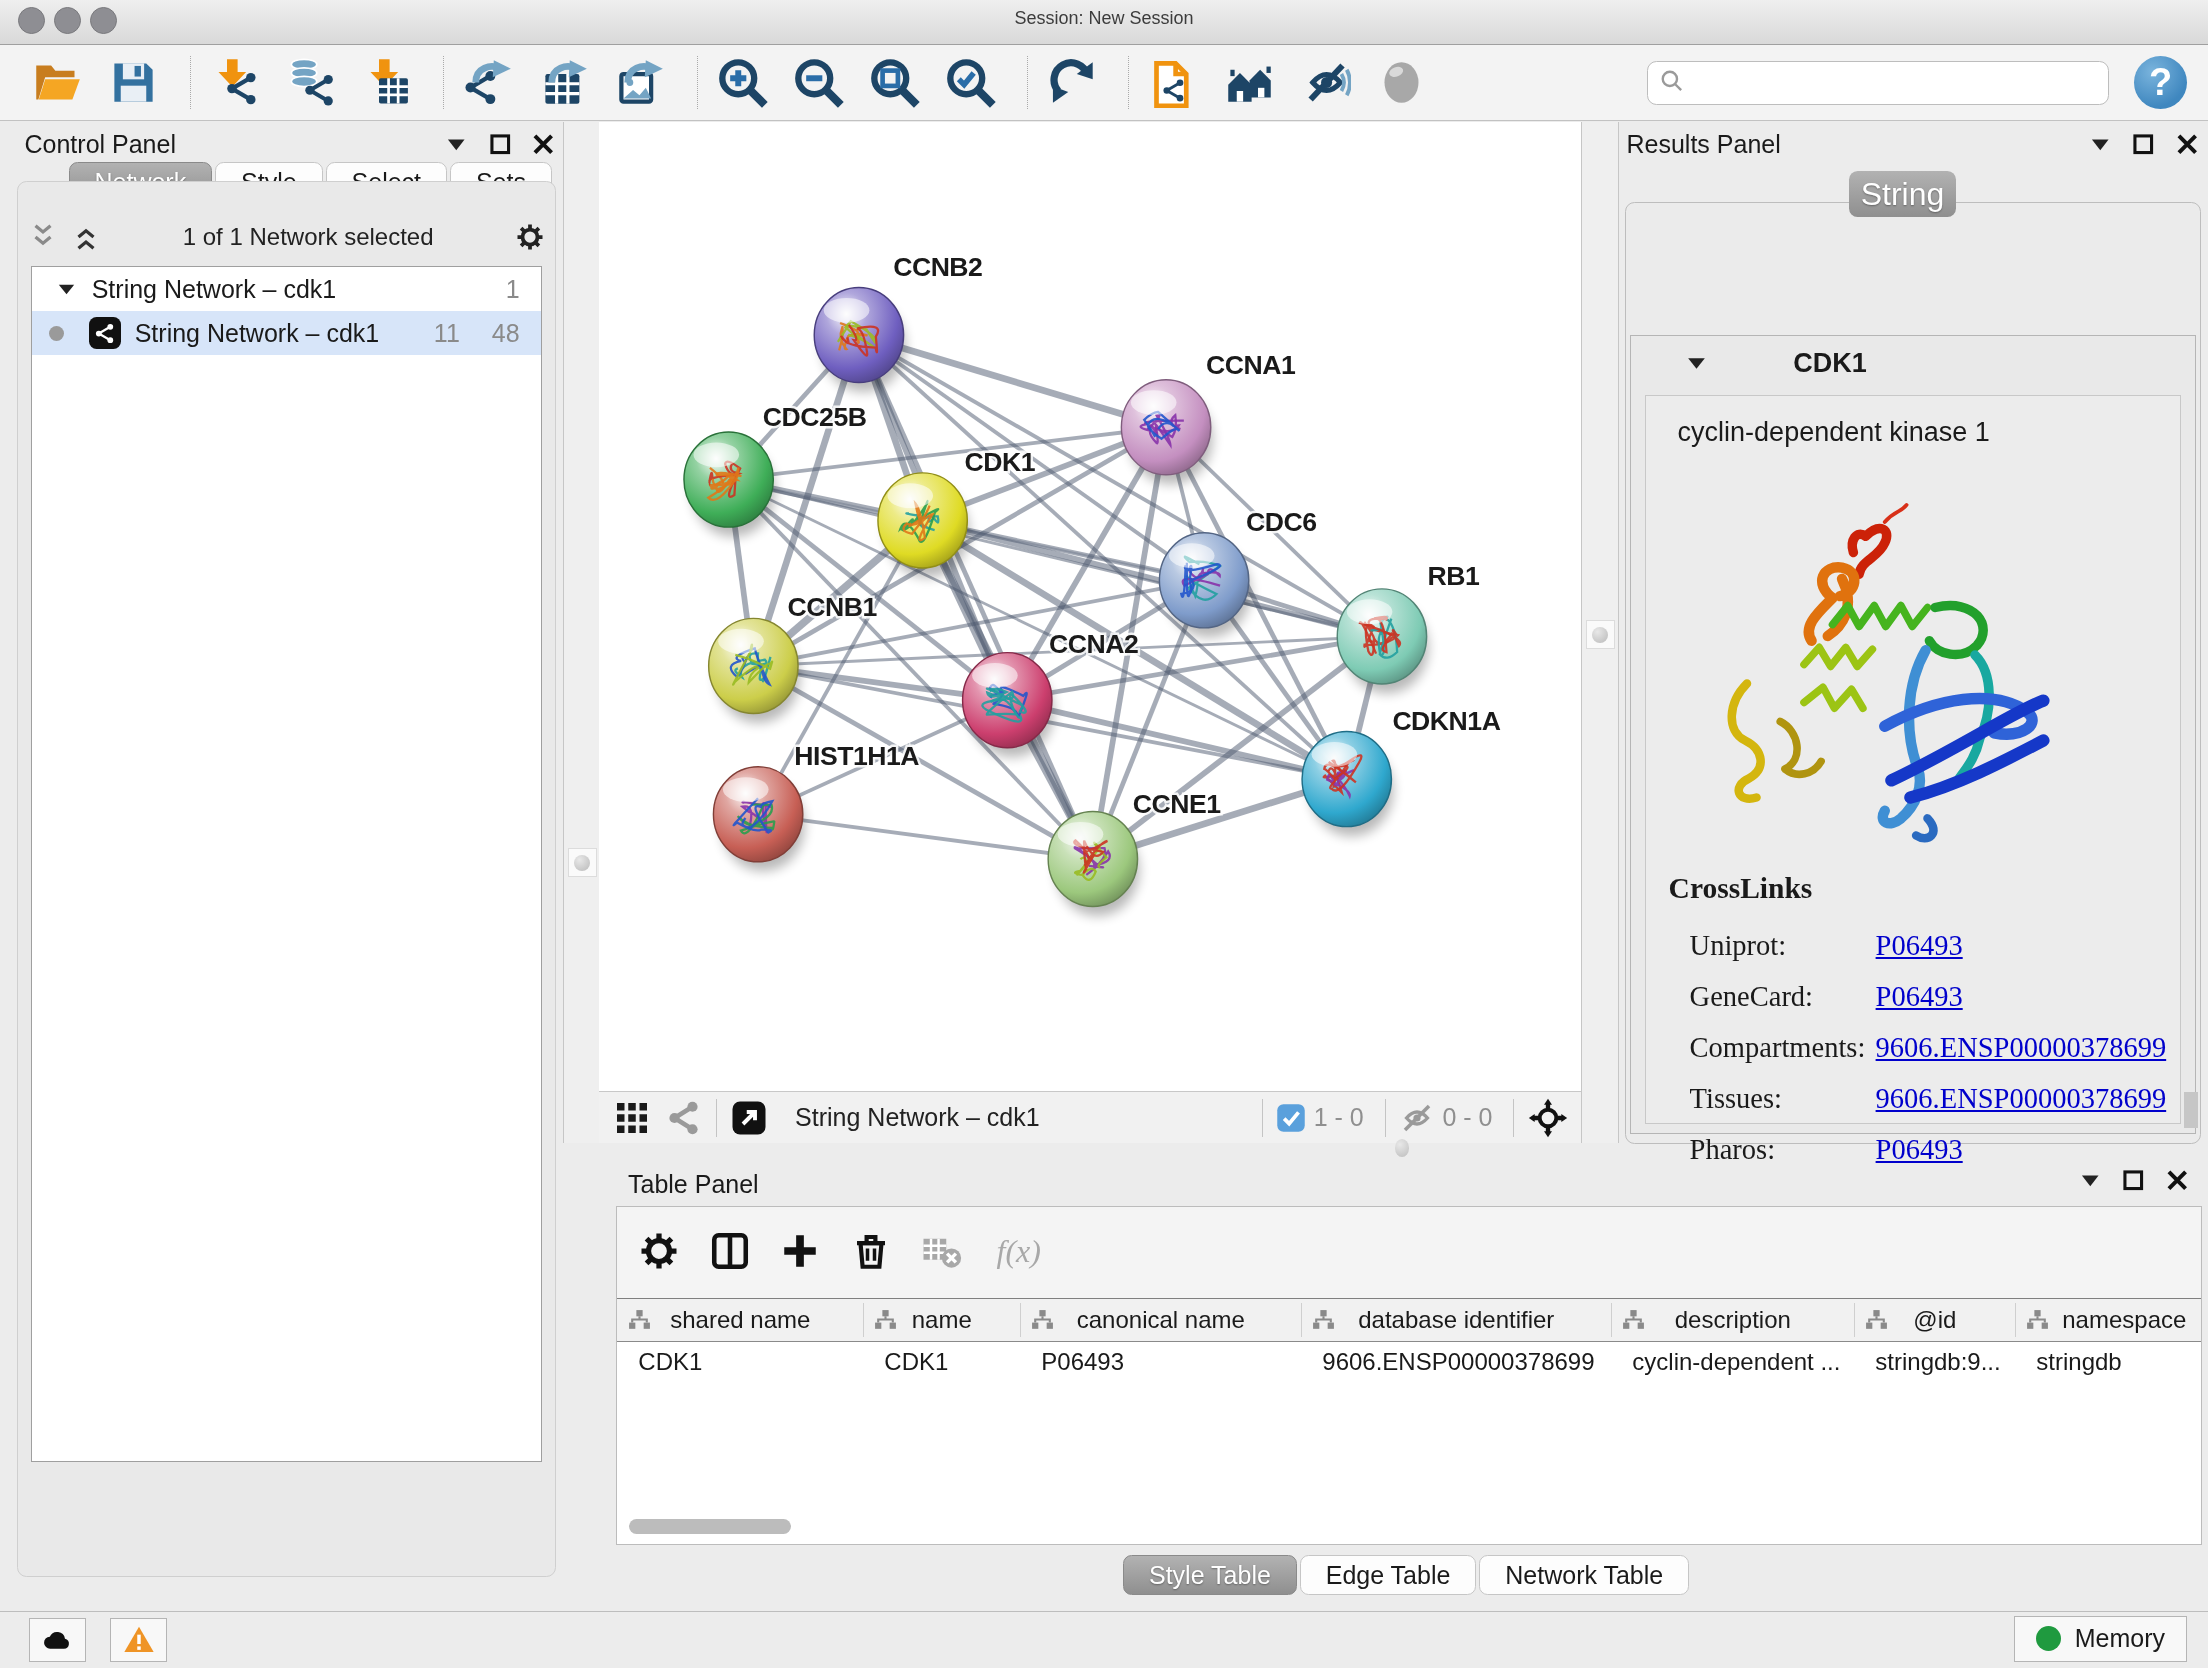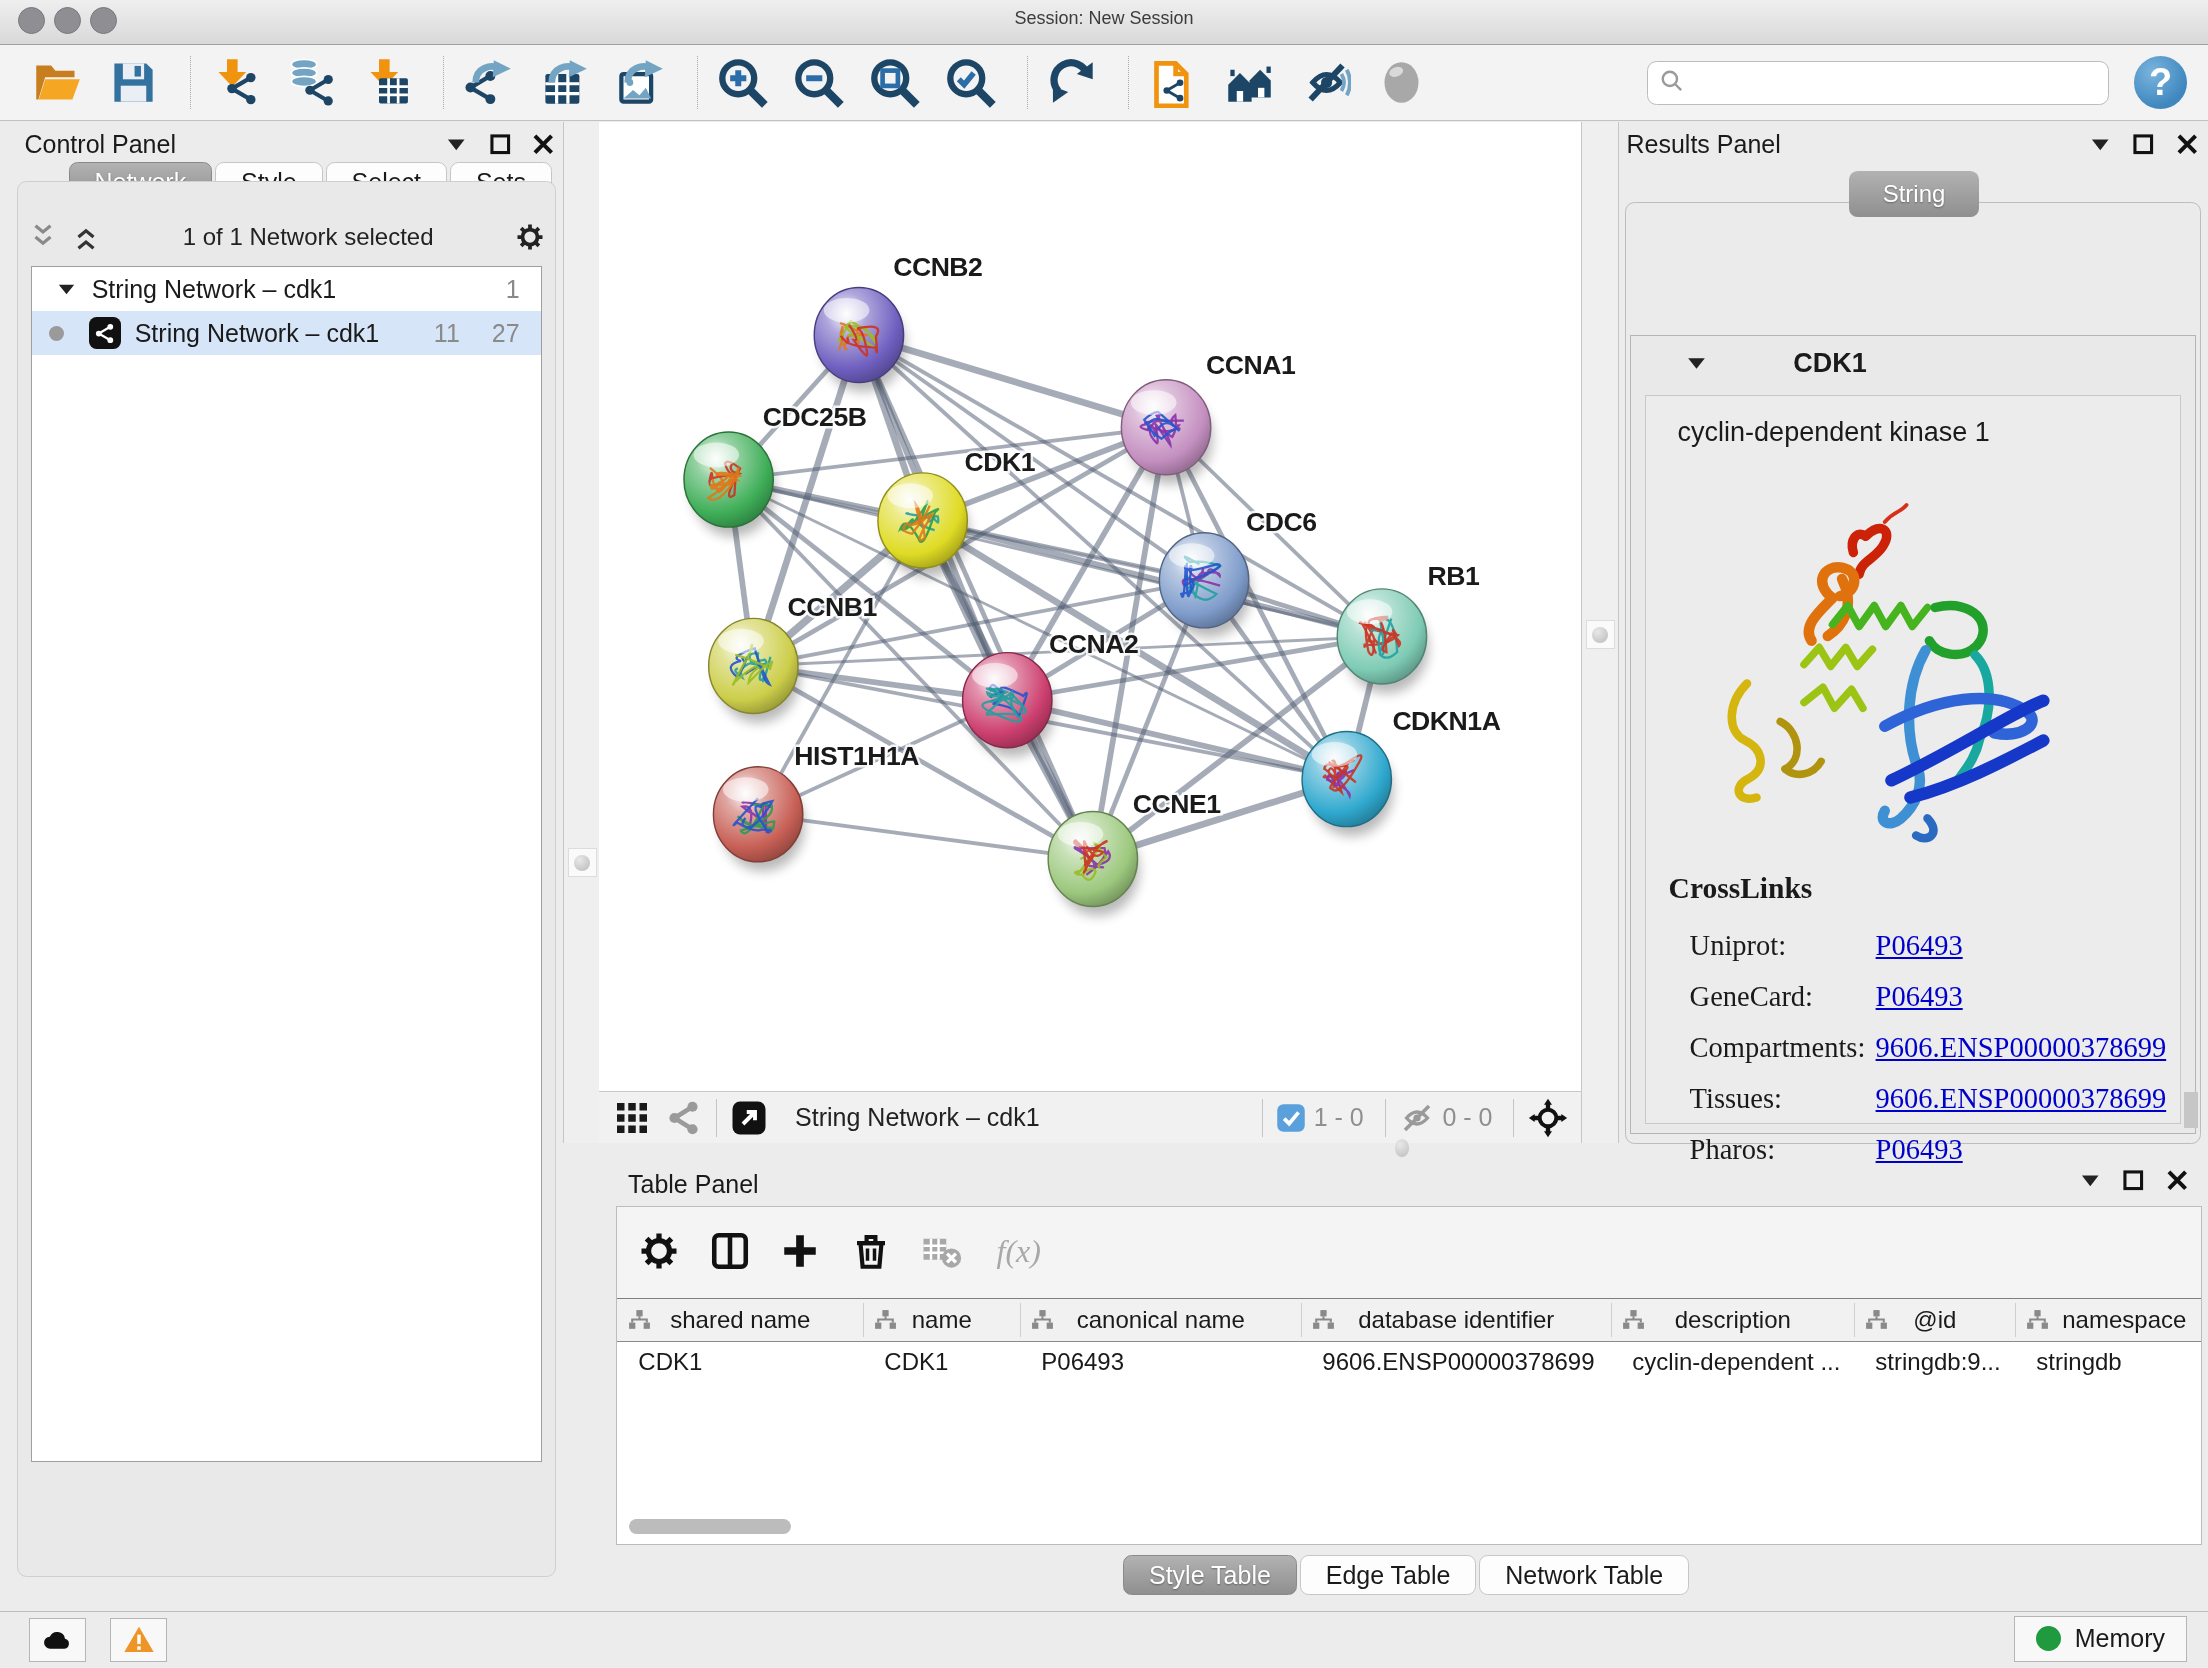--- a/index.html
+++ b/index.html
@@ -72,22 +72,22 @@
     border-top:1px solid #c8c8c8;display:flex;align-items:center;font-size:25px;}
   .nf-sep{border-left:1px solid #c4c4c4;height:38px;margin:0 13.3px;}
   .nf-icon{width:36px;height:36px;display:inline-block;cursor:pointer;}
   .nf-icon svg{width:100%;height:100%;}
   .nf-title{color:#222;margin-left:28.5px;}
   .nf-count{color:#8f8f8f;margin:0 7.6px;}
   
   .results-panel{position:absolute;left:1617px;top:122px;width:592px;height:1031px;}
   .rp-box{position:absolute;left:7.6px;top:80px;right:7.6px;bottom:9.5px;background:#ebebeb;
     border:1px solid #bdbdbd;border-radius:9.5px;}
-  .rp-tab{position:absolute;left:232px;top:49px;width:130px;height:46px;border-radius:8.6px;
-    background:linear-gradient(#b2b2b2,#8f8f8f);color:#fff;font-size:24px;display:flex;
+  .rp-tab{position:absolute;left:232px;top:49px;width:107px;height:46px;border-radius:8.6px;
+    background:linear-gradient(#b2b2b2,#8f8f8f);color:#fff;font-size:32px;display:flex;
     align-items:center;justify-content:center;text-shadow:0 1px 1.9px rgba(0,0,0,.35);cursor:pointer;}
   .rp-btnbox{position:absolute;left:13.3px;top:91px;right:13.3px;height:110px;
     border:1px solid #c6c6c6;background:#ededed;}
   .rp-btn{position:absolute;top:30px;height:49px;background:#fdfdfd;border:1px solid #c3c3c3;
     border-radius:9.5px;font-size:25px;display:flex;align-items:center;justify-content:center;cursor:pointer;}
   .cdk-box{position:absolute;left:13.3px;top:213px;right:13.3px;height:797px;border:1px solid #b5b5b5;
     background:#e9e9e9;}
   .cdk-head{position:absolute;left:0;top:0;right:0;height:55px;display:flex;align-items:center;}
   .cdk-title{font-size:27px;font-weight:700;margin-left:84px;}
   .cdk-content{position:absolute;left:13.3px;top:59px;right:13.3px;bottom:9.5px;background:#ececec;
@@ -345,21 +345,21 @@
                 <g fill="#fff">
                   <circle cx="5" cy="12" r="3"></circle>
                   <circle cx="17" cy="5" r="3"></circle>
                   <circle cx="17" cy="19" r="3"></circle>
                 </g>
                 <path d="M5 12L17 5M5 12l12 7" stroke="#fff" stroke-width="2.4"></path>
               </svg>
           </span>
           <span class="grow" style="margin-left:13.3px">String Network – cdk1</span>
           <span class="num" style="margin-right:32px">11</span>
-          <span class="num" style="margin-right:21px">27</span>
+          <span class="num" style="margin-right:21px">48</span>
         </div>
       </div>
     </div>
   </div>
 
   <div class="vsplit" style="left:563px;height:1021px">
     <div class="grip-box" style="top:726px">
         <div class="grip-dotc"></div>
       </div>
   </div>

